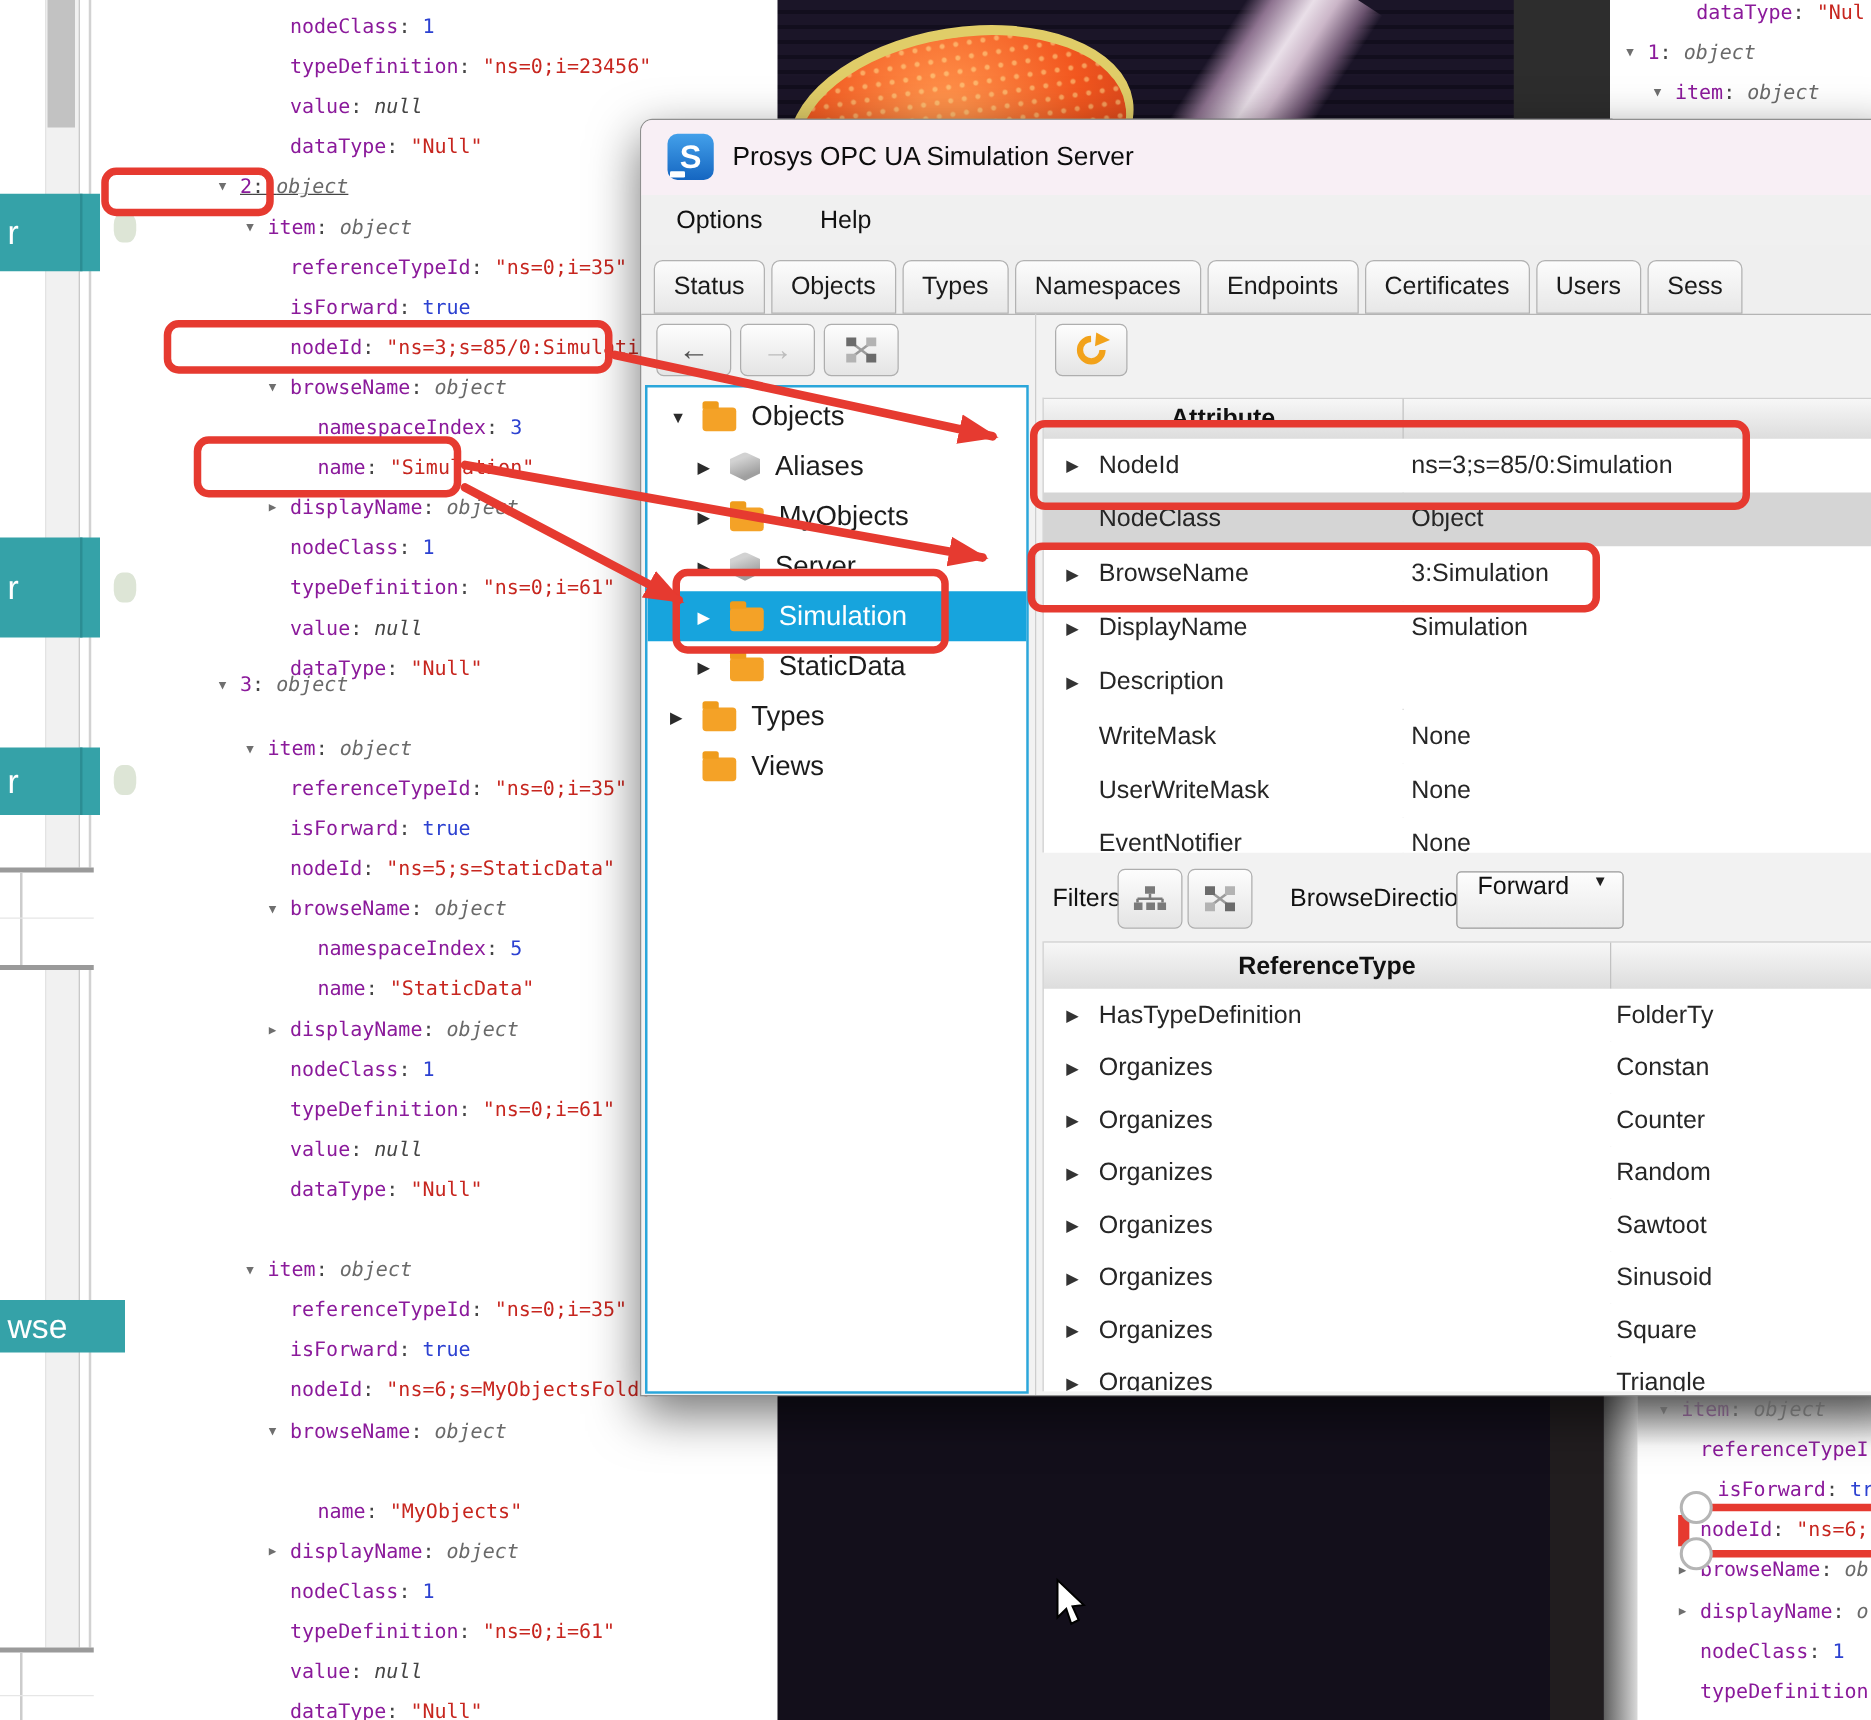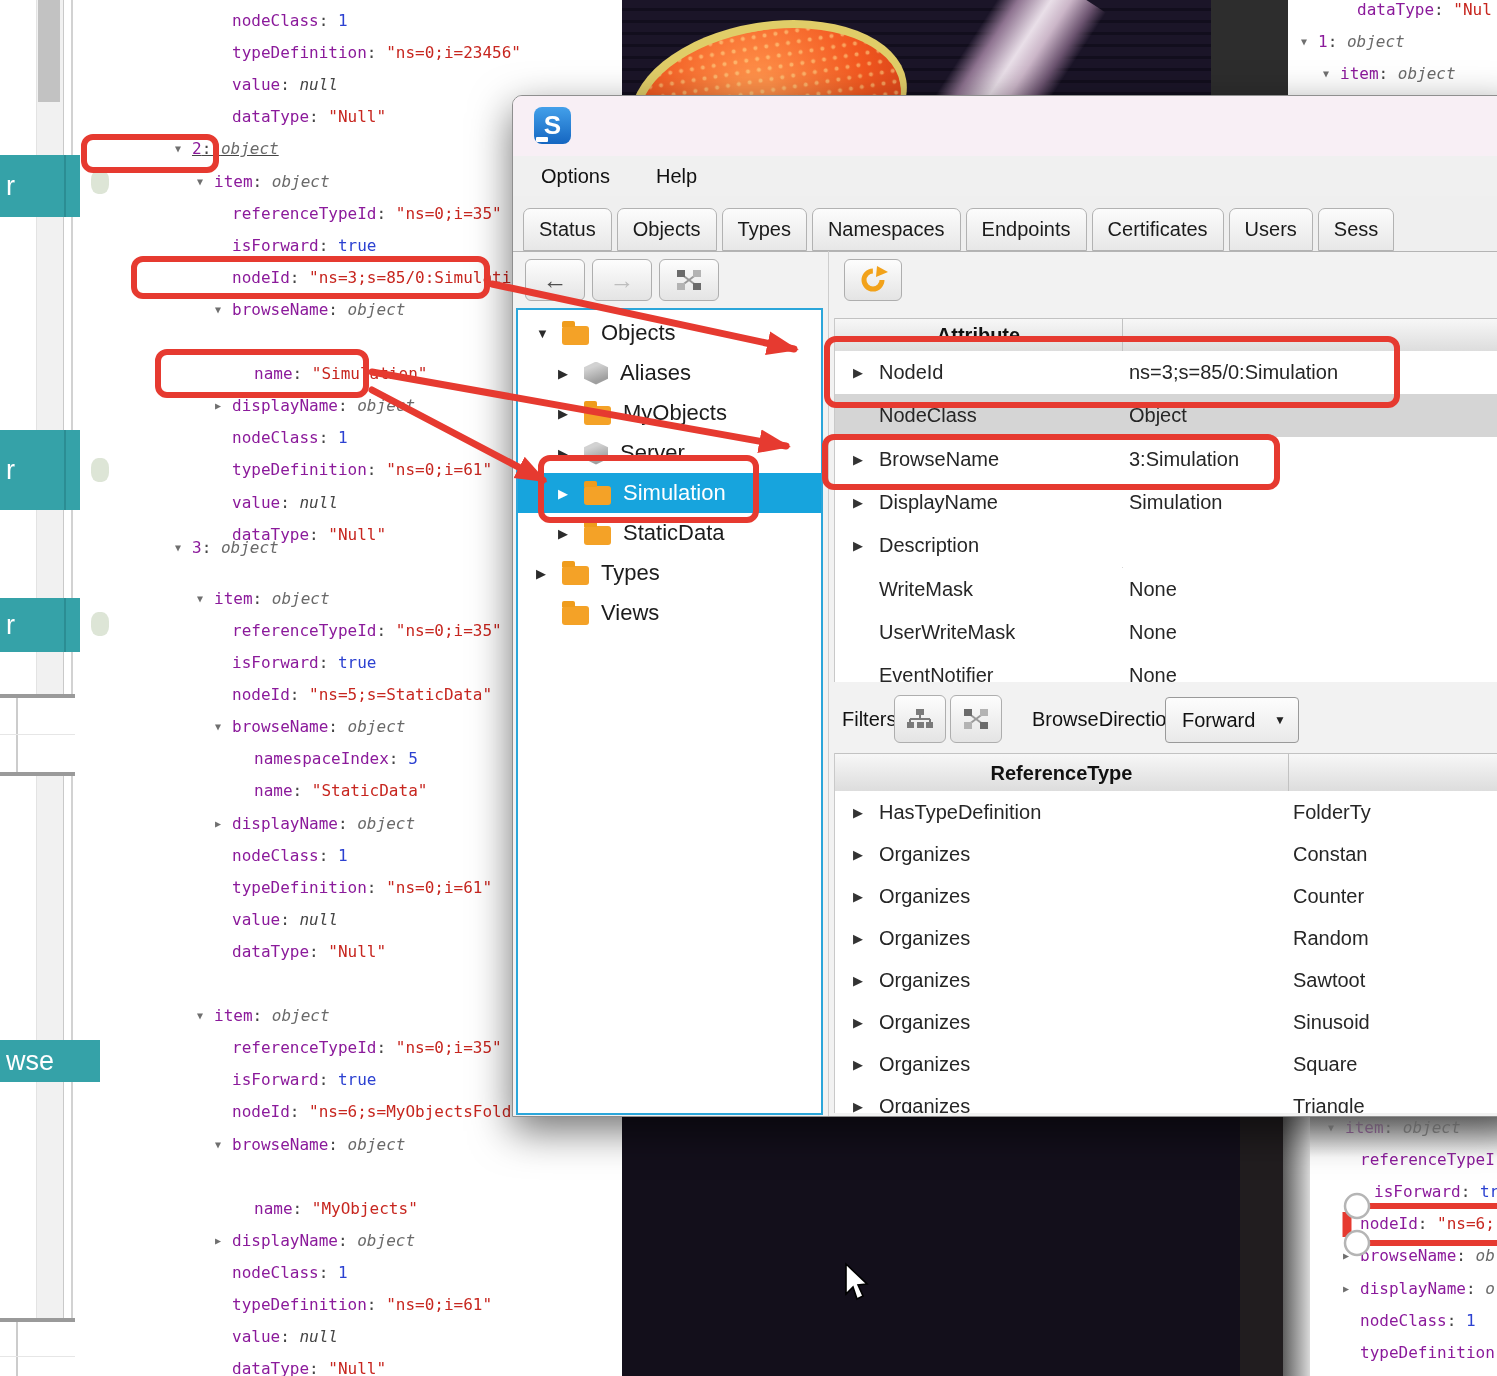--- a/index.html
+++ b/index.html
@@ -119,21 +119,21 @@
   .dval{position:absolute}
   #attr-table .dval{left:294px}
   #ref-table .dval{left:458px}
 
   
   #filters-label{position:absolute;left:329px;top:603px;height:40px;line-height:40px;font-size:20px;color:#111}
   #fbtn-org{left:381px;top:599px;width:50px;height:46px}
   #fbtn-graph{left:437px;top:599px;width:50px;height:46px}
   #bd-label{position:absolute;left:519px;top:603px;height:40px;line-height:40px;font-size:20px;color:#111}
   #bd-dropdown{position:absolute;left:652px;top:601px;width:132px;height:44px;border:1px solid #9a9a9a;border-radius:4px;
-      background:linear-gradient(#fdfdfd,#e9e9e9);display:flex;align-items:center;font-size:20px;color:#111}
+      background:linear-gradient(#fdfdfd,#e9e9e9);display:flex;font-size:20px;color:#111}
   #bd-dropdown .val{padding-left:16px}
   #bd-dropdown .caret{margin-left:auto;padding-right:12px;font-size:12px;color:#222}
 
   
   #anno{left:0;top:0;z-index:9;pointer-events:none}
   #cursor{left:843px;top:1262px;z-index:10;pointer-events:none}
 </style>
 </head>
 <body>
 
@@ -190,20 +190,23 @@
   </div>
     <div class="jline" style="top: 229.7px; padding-left: 157px;">
     <span class="jmark" style="visibility: hidden;"></span><span class="jkey">isForward</span><span class="jcolon">: </span><span class="jval num">true</span>
   </div>
     <div class="jline" style="top: 261.8px; padding-left: 157px;">
     <span class="jmark" style="visibility: hidden;"></span><span class="jkey">nodeId</span><span class="jcolon">: </span><span class="jval str">"ns=3;s=85/0:Simulation"</span>
   </div>
     <div class="jline" style="top: 293.9px; padding-left: 157px;">
     <span class="jmark">▼</span><span class="jkey">browseName</span><span class="jcolon">: </span><span class="jval obj">object</span>
   </div>
+    <div class="jline" style="top: 326px; padding-left: 179px;">
+    <span class="jmark" style="visibility: hidden;"></span><span class="jkey">namespaceIndex</span><span class="jcolon">: </span><span class="jval num">3</span>
+  </div>
     <div class="jline" style="top: 358.1px; padding-left: 179px;">
     <span class="jmark" style="visibility: hidden;"></span><span class="jkey">name</span><span class="jcolon">: </span><span class="jval str">"Simulation"</span>
   </div>
     <div class="jline" style="top: 390.2px; padding-left: 157px;">
     <span class="jmark">▶</span><span class="jkey">displayName</span><span class="jcolon">: </span><span class="jval obj">object</span>
   </div>
     <div class="jline" style="top: 422.3px; padding-left: 157px;">
     <span class="jmark" style="visibility: hidden;"></span><span class="jkey">nodeClass</span><span class="jcolon">: </span><span class="jval num">1</span>
   </div>
     <div class="jline" style="top: 454.4px; padding-left: 157px;">
@@ -327,20 +330,21 @@
   </div>
 <div class="abs" id="jrb-shadow"></div>
 <div class="abs" id="grad-strip"></div>
 
 <div class="abs" id="win">
   <div id="titlebar">
     <div id="app-logo">
         <span>S</span>
         <span class="mark"></span>
       </div>
+    <div id="win-title">Prosys OPC UA Simulation Server</div>
   </div>
   <div id="menubar">
       <span class="menu-item">Options</span>
       <span class="menu-item">Help</span>
     </div>
   <div id="tabbar">
       <div class="tab">Status</div>
       <div class="tab">Objects</div>
       <div class="tab">Types</div>
       <div class="tab">Namespaces</div>

